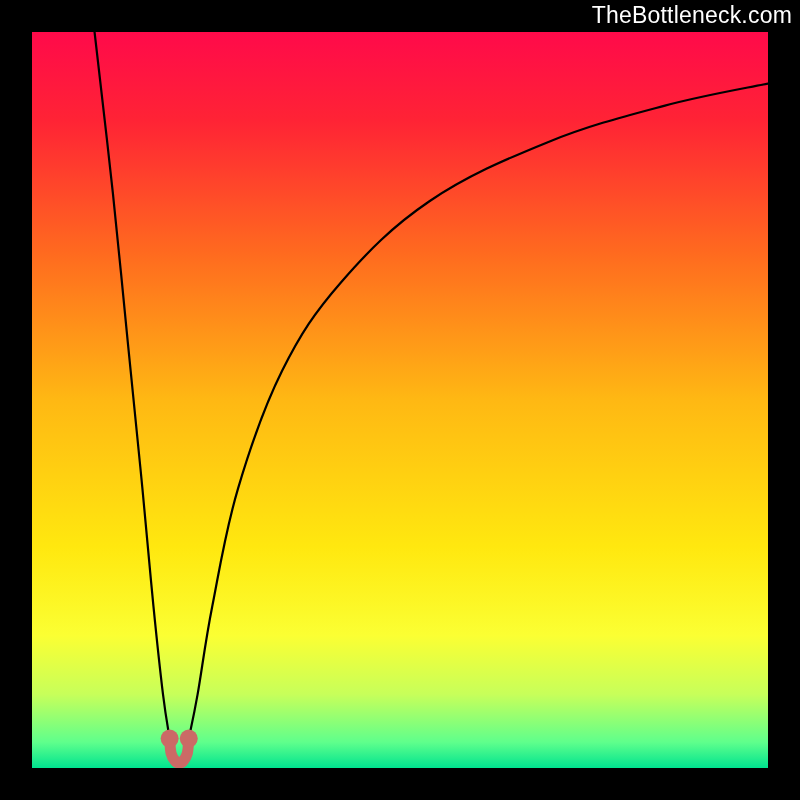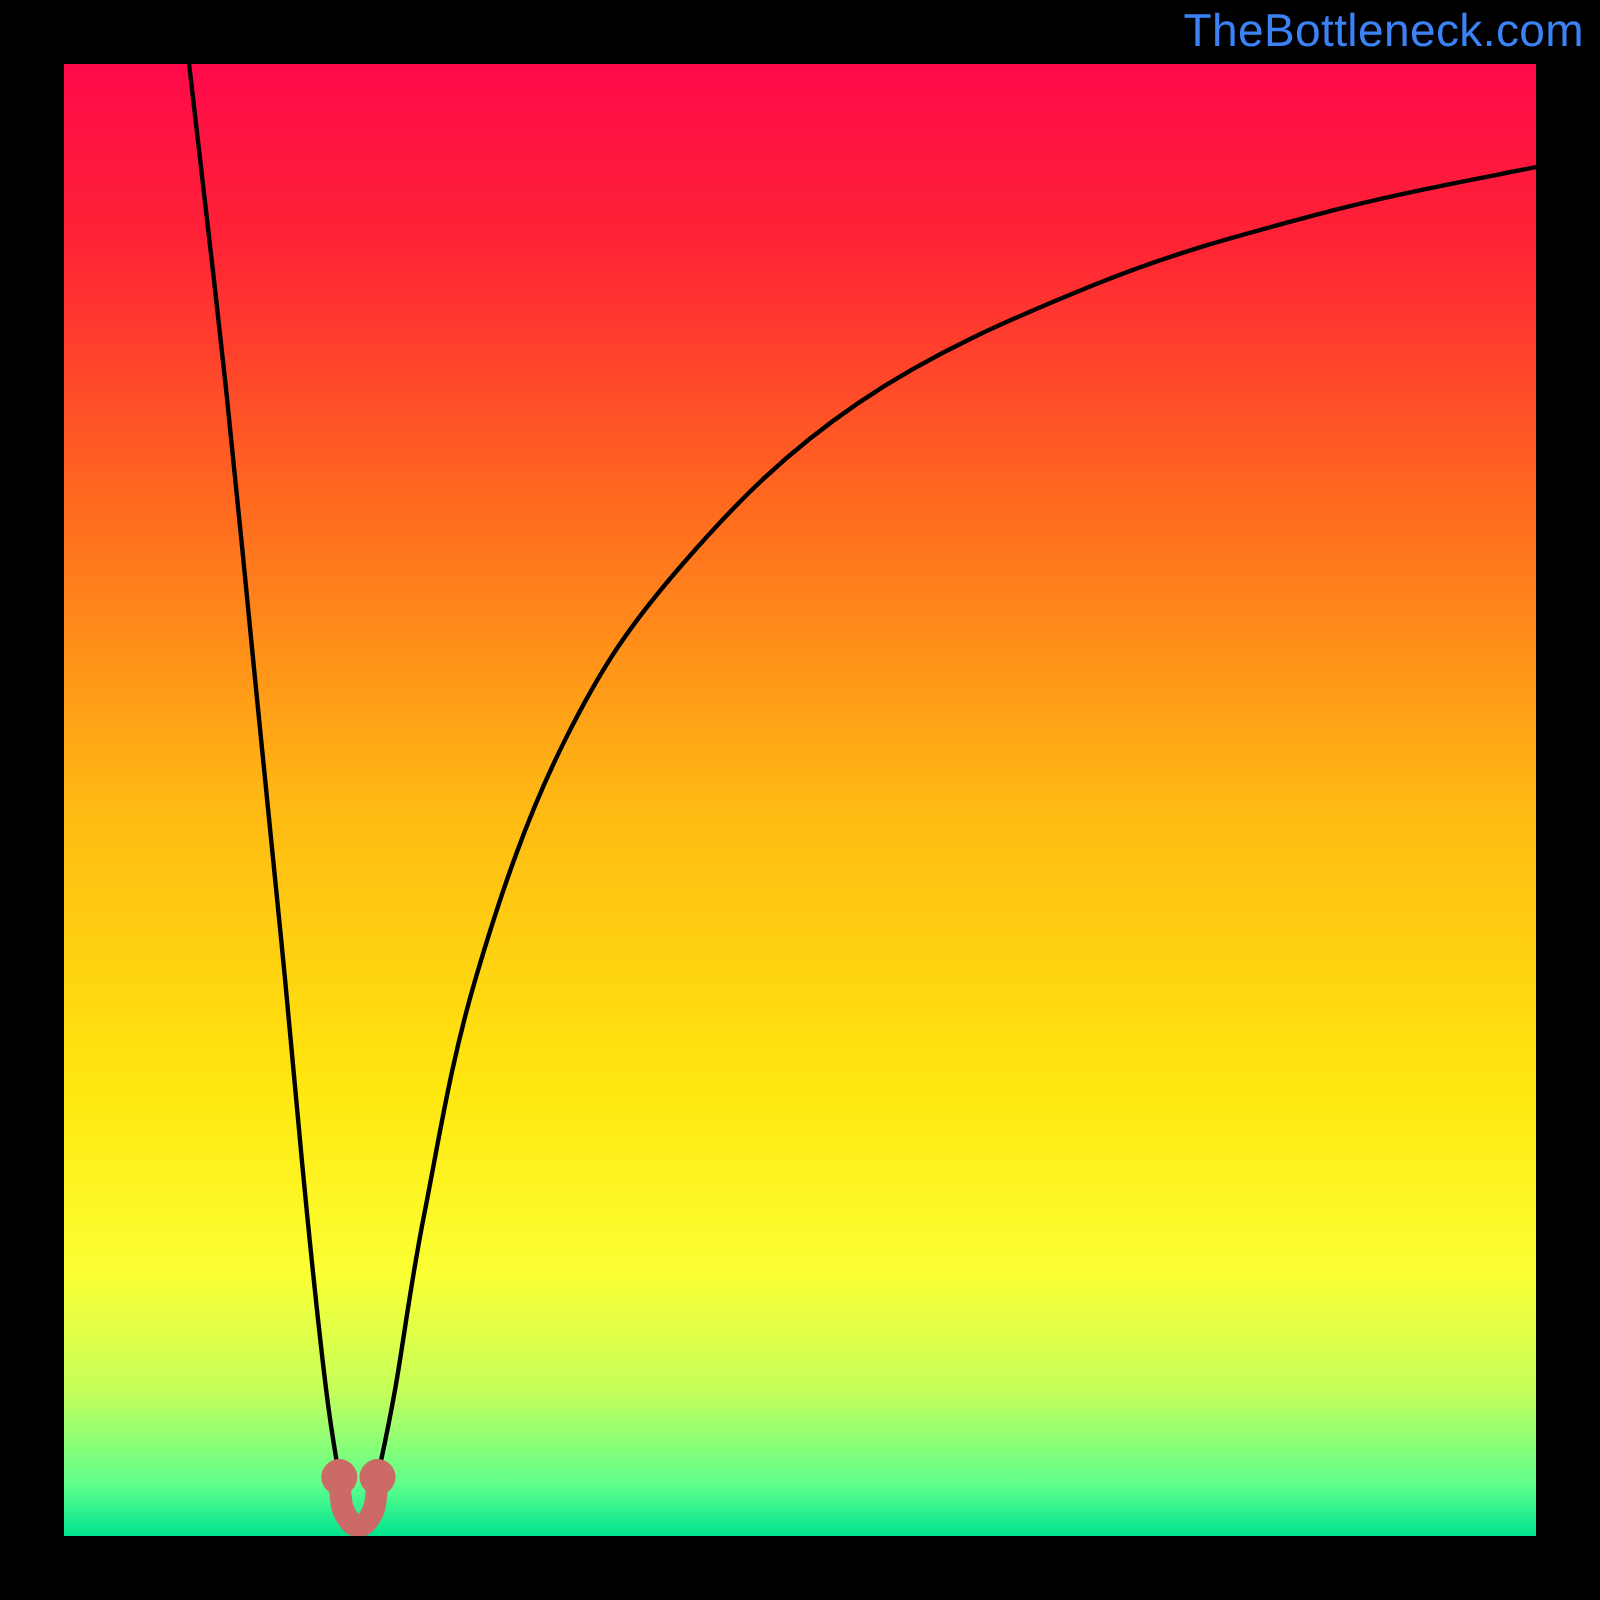--- a/index.html
+++ b/index.html
@@ -17,21 +17,21 @@
     background: #000;
   }
   .plot {
     position: absolute;
     background: #fff;
   }
   .watermark {
     position: absolute;
     top: 2px;
     right: 8px;
-    color: #3b82f6;
+    color: #ffffff;
     font-size: 23px;
     letter-spacing: 0.2px;
     font-weight: 400;
     margin-left: 29px;
   }
   svg { display: block; }
 </style>
 </head>
 <body>
 

